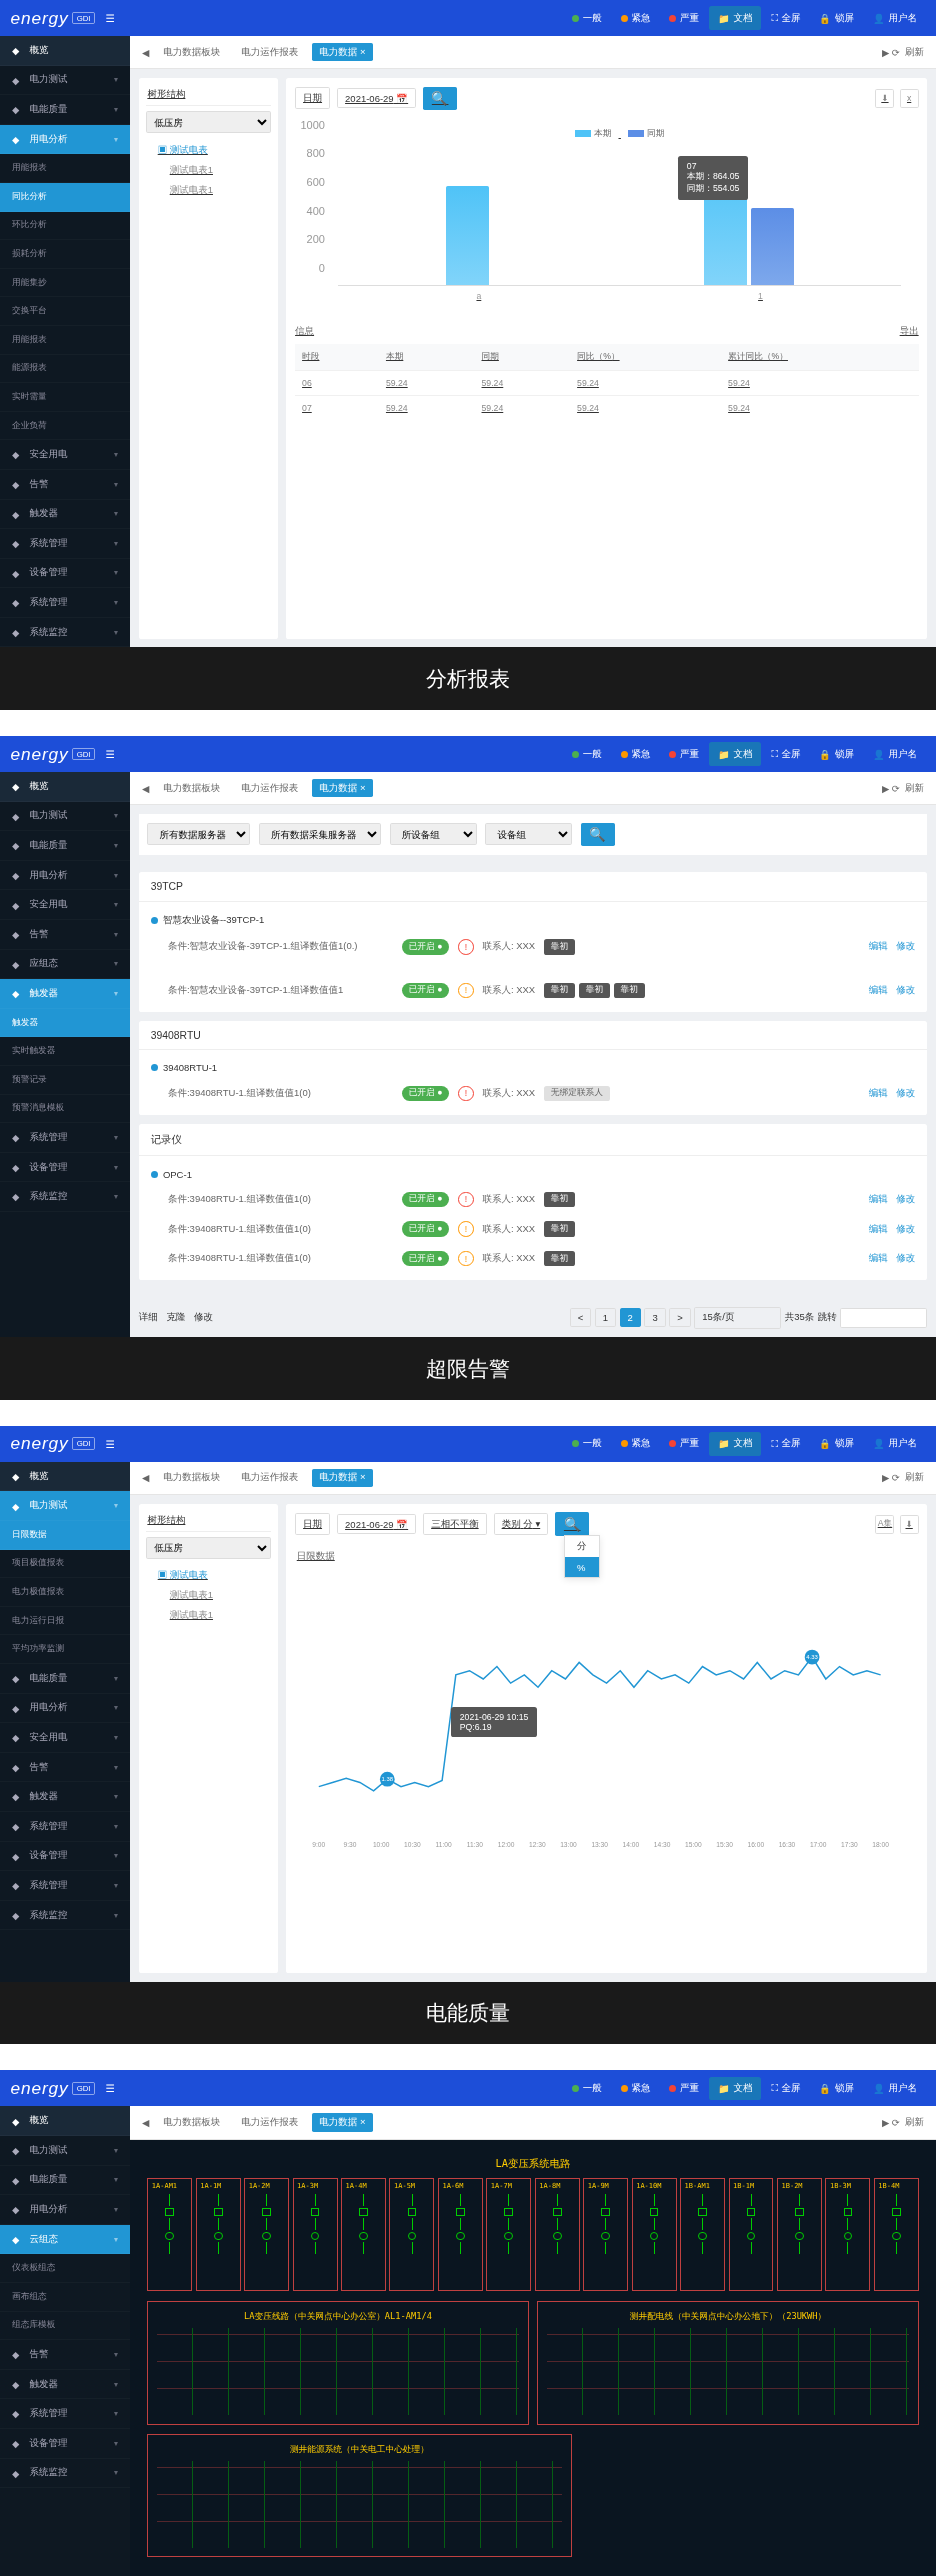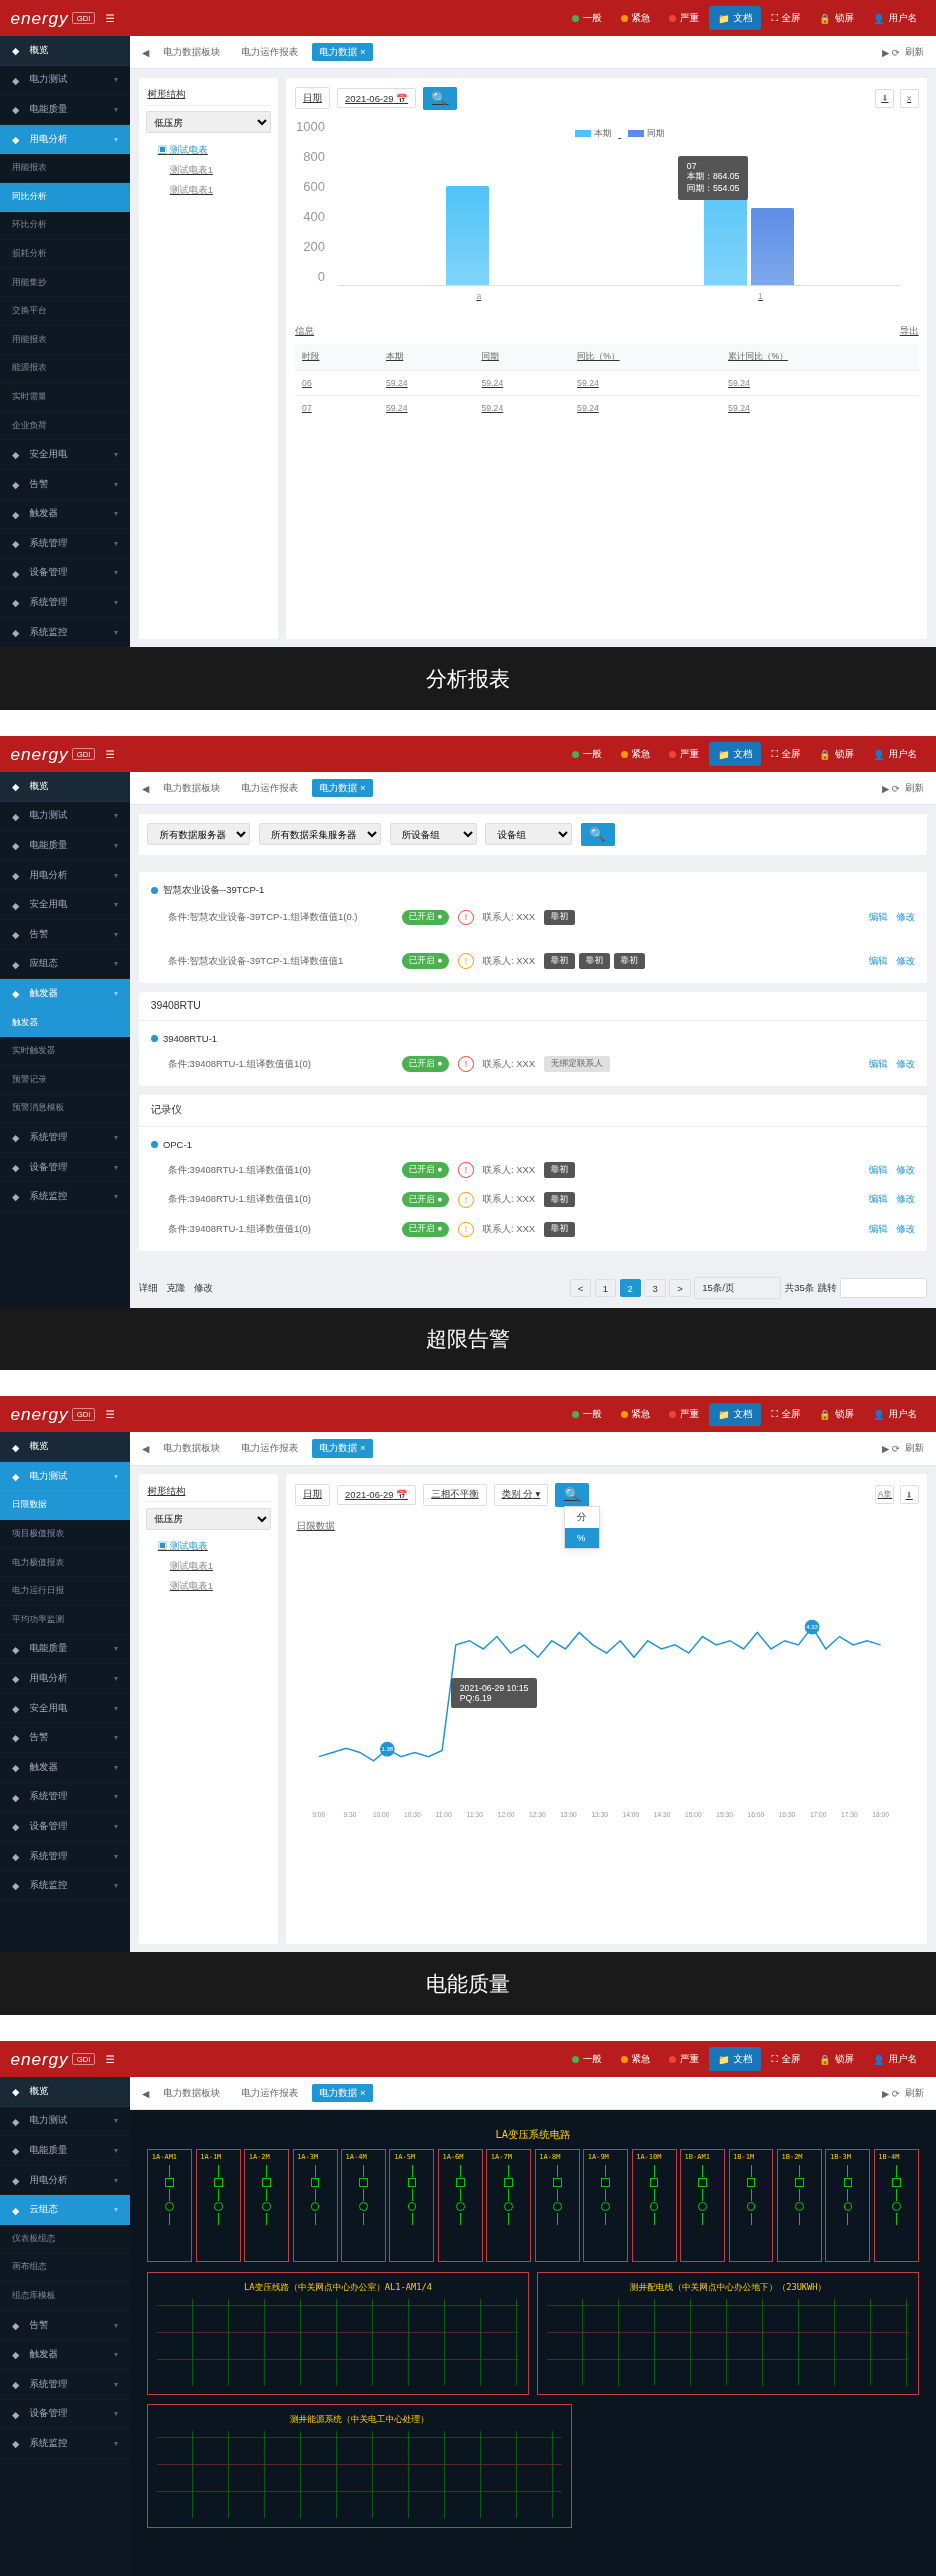--- a/index.html
+++ b/index.html
@@ -1,21 +1,21 @@
 <!DOCTYPE html>
 <html style="font-size:14px"><head>
 <meta charset="utf-8">
 <style>
 * { margin: 0; padding: 0; box-sizing: border-box; }
 body { font-family: "Microsoft YaHei", Arial, sans-serif; background: #fff; font-size: 10.4px; color: #333; }
 .screenshot { width: 936px; margin: 0 auto 26px; background: #f5f6f8; }
 .caption { background: #1a1a1a; color: #fff; text-align: center; padding: 17.3px; font-size: 21px; }
 
 
-.top-header { background: #b91c1c; height: 36px; display: flex; align-items: center; padding: 0 10.4px; color: #fff; }
+.top-header { background: #1d4ed8; height: 36px; display: flex; align-items: center; padding: 0 10.4px; color: #fff; }
 .logo { font-size: 17.3px; font-style: italic; font-weight: 300; letter-spacing: 0.9px; }
 .logo-sub { font-size: 7.8px; border: 0.9px solid rgba(255,255,255,.5); padding: 0.9px 3.5px; margin-left: 3.5px; border-radius: 1.7px; }
 .menu-toggle { margin-left: 10.4px; cursor: pointer; }
 .top-right { margin-left: auto; display: flex; align-items: center; gap: 1.7px; }
 .top-btn { padding: 5.2px 8.7px; display: flex; align-items: center; gap: 3.5px; font-size: 9.5px; cursor: pointer; border-radius: 2.6px; }
 .top-btn.active { background: #1976b8; }
 .top-btn .dot { width: 7px; height: 7px; border-radius: 50%; }
 .dot-green { background: #4caf50; }
 .dot-orange { background: #ff9800; }
 .dot-red { background: #f44336; }
@@ -54,21 +54,21 @@
 .toolbar-right { margin-left: auto; display: flex; gap: 5.2px; }
 .icon-btn { width: 19px; height: 19px; border: 0.9px solid #ddd; border-radius: 1.7px; display: flex; align-items: center; justify-content: center; cursor: pointer; font-size: 8.7px; color: #888; }
 
 
 .chart-container { height: 191px; position: relative; padding: 8.7px 17.3px 26px 43px; }
 .legend { text-align: center; font-size: 8.7px; color: #666; margin-bottom: 7px; }
 .legend-item { display: inline-flex; align-items: center; gap: 3.5px; margin: 0 7px; }
 .legend-sw { width: 15.6px; height: 7px; }
 .legend-sw.s1 { background: #4fc3f7; }
 .legend-sw.s2 { background: #5c8ee6; }
-.y-axis { position: absolute; left: 0; top: 0; bottom: 26px; width: 35px; display: flex; flex-direction: column; justify-content: space-between; text-align: right; font-size: 13px; color: #999; padding-right: 5.2px; }
+.y-axis { position: absolute; left: 0; top: 0; bottom: 36px; width: 35px; display: flex; flex-direction: column; justify-content: space-between; text-align: right; font-size: 11px; color: #999; padding-right: 5.2px; }
 .bars-area { position: relative; height: 139px; border-bottom: 0.9px solid #ddd; display: flex; align-items: flex-end; justify-content: space-around; }
 .bar-group { display: flex; gap: 3.5px; align-items: flex-end; position: relative; }
 .bar { width: 43px; border-radius: 1.7px 1.7px 0 0; }
 .bar.s1 { background: linear-gradient(180deg, #4fc3f7, #81d4fa); }
 .bar.s2 { background: linear-gradient(180deg, #5c8ee6, #7da8ec); }
 .x-labels { display: flex; justify-content: space-around; font-size: 8.7px; color: #999; padding-top: 5.2px; }
 .tooltip-box { position: absolute; background: #555; color: #fff; padding: 5.2px 8.7px; border-radius: 2.6px; font-size: 8.7px; pointer-events: none; }
 
 
 .data-table-section { margin-top: 10.4px; }
@@ -444,20 +444,21 @@
       </div>
       <div class="filter-bar" style="margin:8.7px;">
         <select class="select-box"><option>所有数据服务器</option></select>
         <select class="select-box"><option>所有数据采集服务器</option></select>
         <select class="select-box"><option>所设备组</option></select>
         <select class="select-box"><option>设备组</option></select>
         <button class="btn-search">🔍</button>
       </div>
       <div class="alarm-list">
           <div class="alarm-group">
+            <div class="group-header">39TCP</div>
             <div class="device-block">
               <div class="device-title"><span class="dot-status"></span>智慧农业设备--39TCP-1</div>
               <div class="alarm-row">
                 <span class="desc">条件:智慧农业设备-39TCP-1.组译数值值1(0.)</span>
                 <span class="badge badge-green">已开启 ●</span>
                 <span class="badge-red-c">!</span>
                 <span>联系人: XXX</span>
                 <span style="display:flex;gap:3.5px">
                   <span class="badge-dark">靠初</span>
                 </span>

